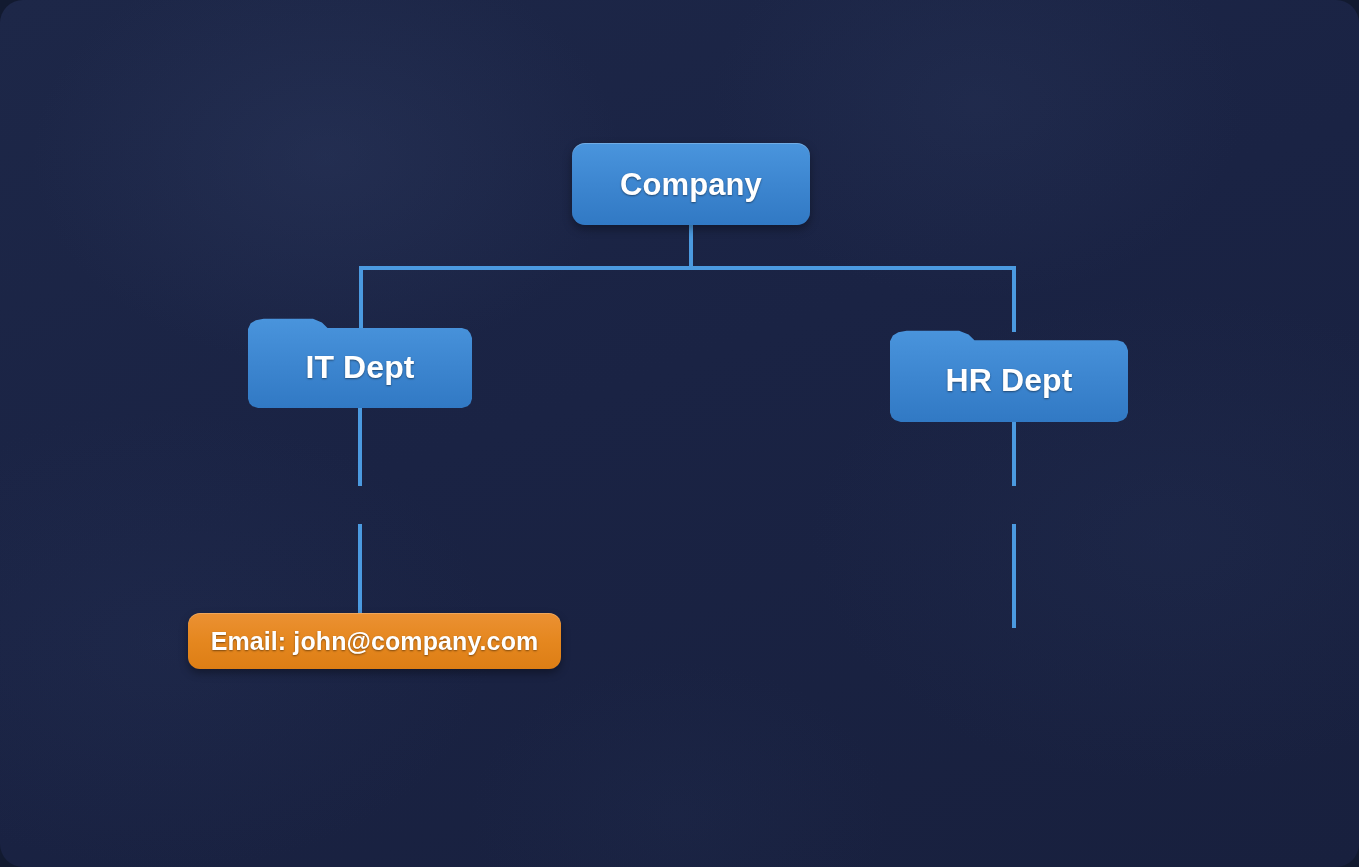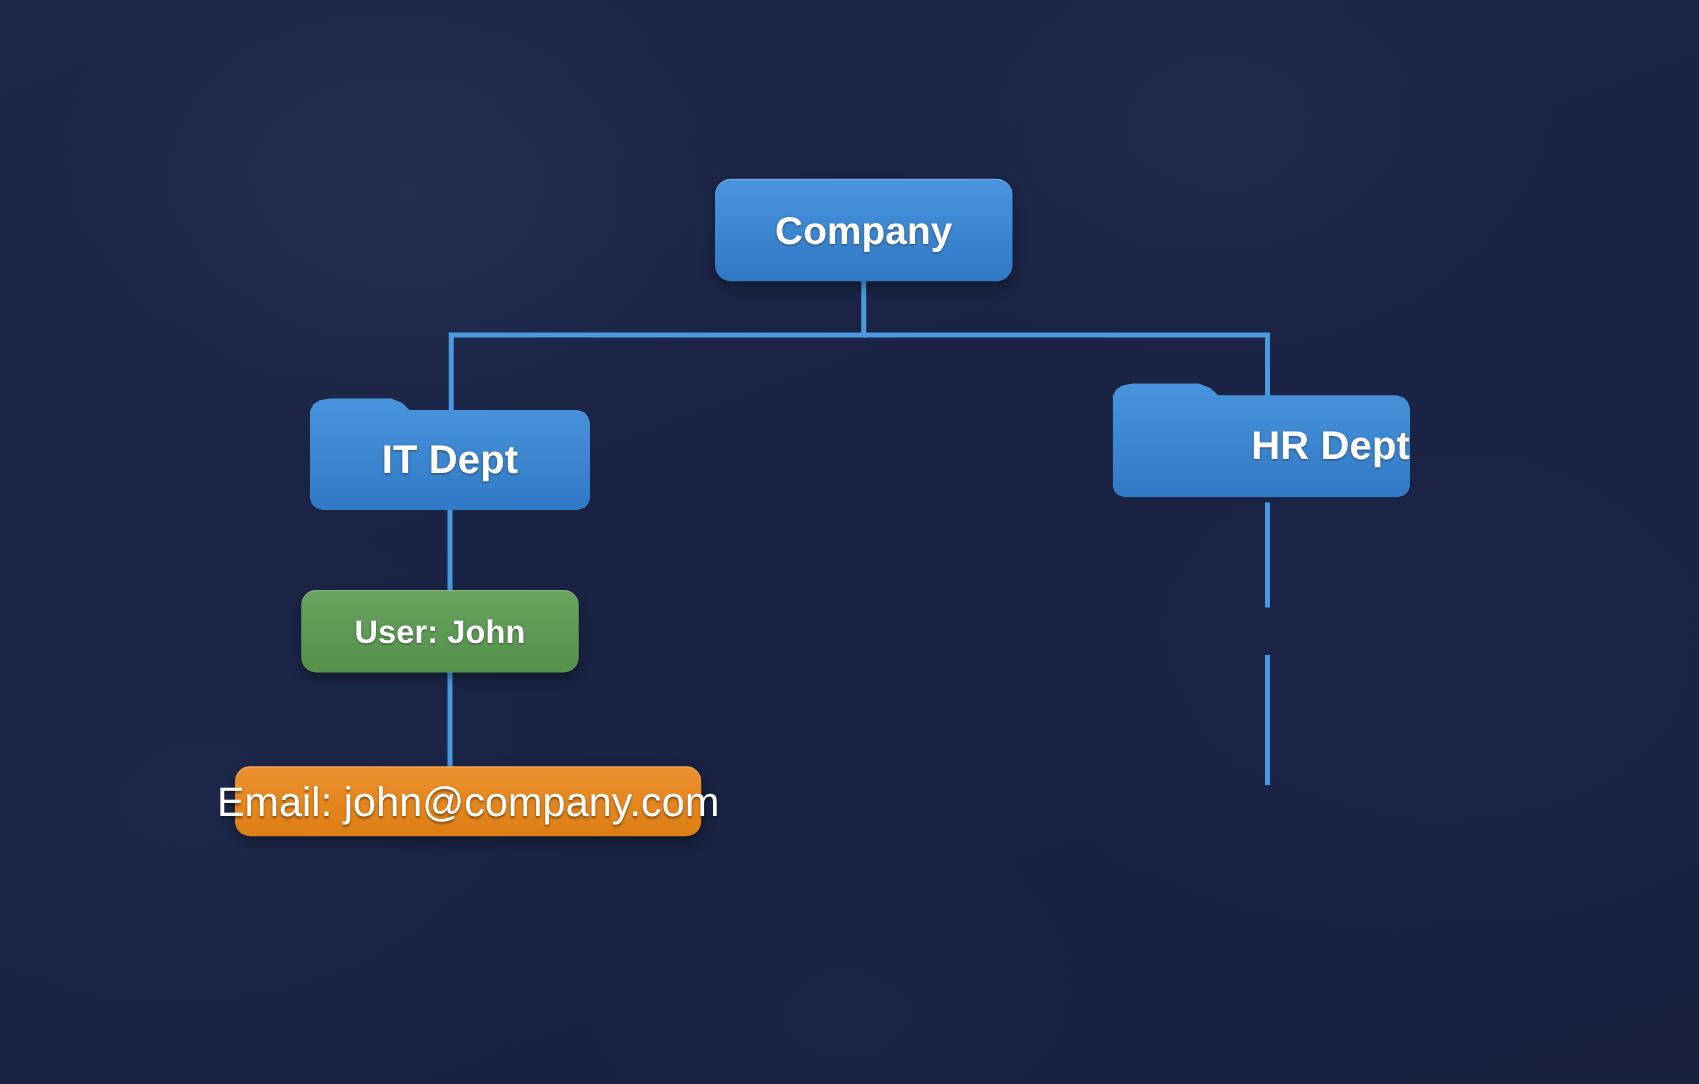--- a/index.html
+++ b/index.html
@@ -18,20 +18,21 @@
     height: 867px;
     overflow: hidden;
     background-color: #1a2444;
     background-image:
       radial-gradient(ellipse 420px 300px at 24% 18%, rgba(52,66,106,0.30), rgba(52,66,106,0) 70%),
       radial-gradient(ellipse 380px 280px at 72% 12%, rgba(46,60,98,0.26), rgba(46,60,98,0) 70%),
       radial-gradient(ellipse 500px 340px at 86% 62%, rgba(40,54,92,0.22), rgba(40,54,92,0) 72%),
       radial-gradient(ellipse 460px 320px at 12% 74%, rgba(44,58,96,0.20), rgba(44,58,96,0) 72%),
       radial-gradient(ellipse 300px 220px at 50% 94%, rgba(36,50,86,0.18), rgba(36,50,86,0) 70%),
       linear-gradient(160deg, #1d2748 0%, #1a2344 45%, #18203e 100%);
+    border-radius: 23px;
   }
 
   
   #edges {
     position: absolute;
     left: 0; top: 0;
     width: 1359px;
     height: 867px;
     z-index: 1;
   }
@@ -97,22 +98,22 @@
     font-weight: bold;
   }
 
   
   .node-email {
     border-radius: 12px;
     background: linear-gradient(180deg, #eb9133 0%, #e5871f 50%, #dd7e15 100%);
     box-shadow:
       0 4px 9px rgba(0,0,0,0.35),
       inset 0 1px 0 rgba(255,255,255,0.20);
-    font-size: 33px;
-    font-weight: normal;
+    font-size: 25px;
+    font-weight: bold;
   }
 
   .node-text {
     display: block;
     line-height: 1;
   }
 </style>
 </head>
 <body>
 
@@ -135,27 +136,24 @@
   </svg>
 
   <div class="node node-root" style="left:572px; top:143px; width:238px; height:82px;">
     <span class="node-text">Company</span>
   </div>
 
   <div class="node node-folder" style="left:248px; top:316px; width:224px; height:92px;">
     <span class="node-text">IT Dept</span>
   </div>
 
-  <div class="node node-folder" style="left:890px; top:304px; width:238px; height:94px;justify-content:flex-end;">
+  <div class="node node-folder" style="left:890px; top:328px; width:238px; height:94px;">
     <span class="node-text">HR Dept</span>
   </div>
 
-  <div class="node node-user" style="left:241px; top:472px; width:222px; height:66px;">
-    <span class="node-text">User: John</span>
-  </div>
 
 
   <div class="node node-email" style="left:188px; top:613px; width:373px; height:56px;">
     <span class="node-text">Email: john@company.com</span>
   </div>
 
 
 </div>
 
 </body></html>

